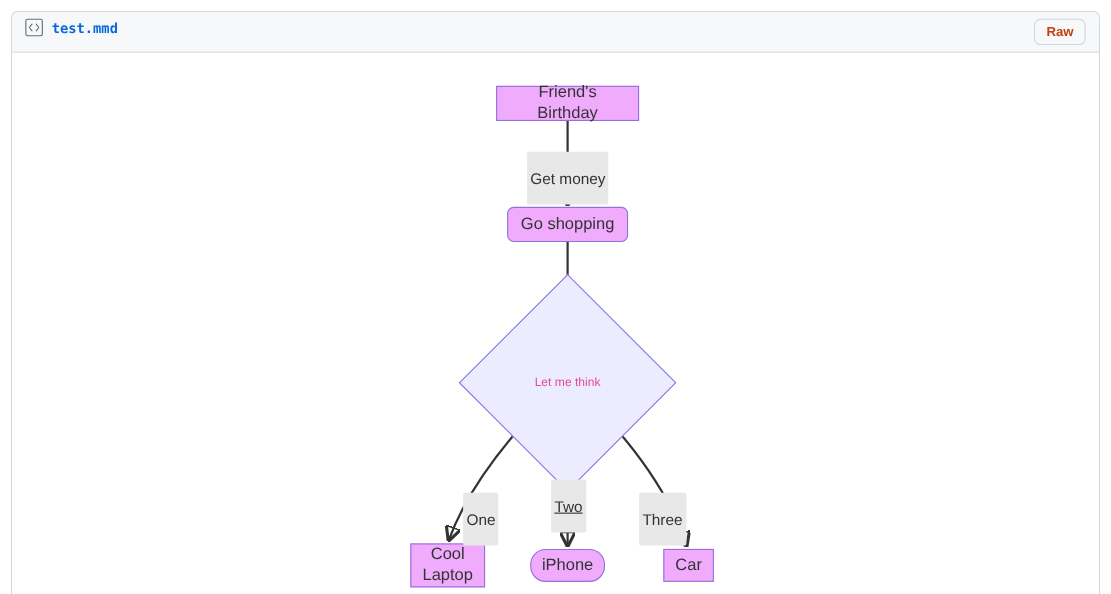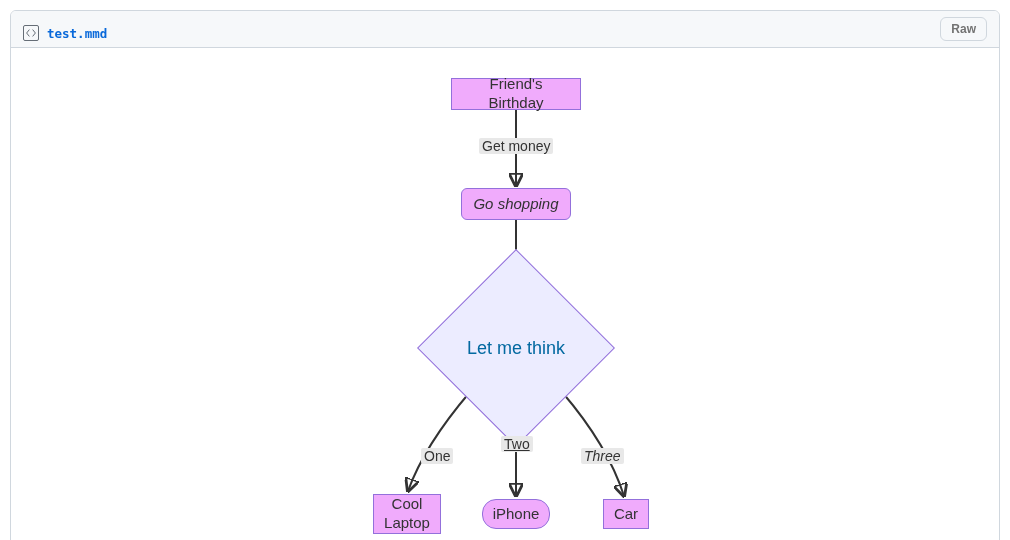--- a/index.html
+++ b/index.html
@@ -1,33 +1,33 @@
 <!DOCTYPE html>
 <html><head>
 <meta charset="utf-8">
 <style>
   html,body{margin:0;padding:0;font-family:-apple-system,BlinkMacSystemFont,"Segoe UI",Helvetica,Arial,sans-serif;background:#fff;color:#1f2328;}
   .wrap{padding:10px;}
   .file-box{border:1px solid #d0d7de;border-radius:6px;overflow:hidden;}
-  .file-header{display:flex;align-items:flex-end;justify-content:space-between;background:#f6f8fa;border-bottom:1px solid #d0d7de;padding:6px 12px;}
+  .file-header{display:flex;align-items:flex-start;justify-content:space-between;background:#f6f8fa;border-bottom:1px solid #d0d7de;padding:6px 12px;}
   .file-left{display:flex;align-items:center;gap:8px;}
   .fname{font-family:ui-monospace,SFMono-Regular,Menlo,Consolas,monospace;font-size:12.5px;font-weight:600;color:#0969da;}
   .code-icon{width:14px;height:14px;border:1px solid #656d76;border-radius:2px;display:flex;align-items:center;justify-content:center;}
   .code-icon svg{width:10px;height:10px;}
-  .raw-btn{background:#f6f8fa;border:1px solid #d0d7de;border-radius:6px;font-size:12px;font-weight:600;color:#737373;padding:4px 10px;cursor:pointer;}
+  .raw-btn{background:#f6f8fa;border:1px solid #d0d7de;border-radius:6px;font-size:12px;font-weight:600;color:#c2410c;padding:4px 10px;cursor:pointer;}
   .body{background:#fff;padding:12px 0 18px 0;}
   .canvas{position:relative;width:988px;height:480px;margin:0 auto;}
   
   .node{position:absolute;background:#f0abfc;border:1px solid #9370DB;color:#333;font-size:15px;display:flex;align-items:center;justify-content:center;padding:6px 10px;box-sizing:border-box;text-align:center;line-height:1.25;}
   .rect{border-radius:0;}
   .round{border-radius:6px;}
   .diamond{position:absolute;width:140px;height:140px;}
   .diamond .shape{position:absolute;inset:0;transform:rotate(45deg);background:#ECECFF;border:1px solid #9370DB;}
-  .diamond .label{position:absolute;inset:0;display:flex;align-items:center;justify-content:center;font-size:18px;color:#0369a1;text-align:center;}
-  .edge-label{position:absolute;background:#e8e8e8;color:#333;font-size:14px;padding:0 3px;border-radius:2px;white-space:nowrap;}
+  .diamond .label{position:absolute;inset:0;display:flex;align-items:center;justify-content:center;font-size:11px;color:#ec4899;text-align:center;}
+  .edge-label{position:absolute;background:#e8e8e8;color:#333;font-size:14px;padding:16px 3px;border-radius:2px;white-space:nowrap;}
   svg.edges{position:absolute;inset:0;width:100%;height:100%;}
   svg.edges path{fill:none;stroke:#333;stroke-width:2;}
 </style>
 </head>
 <body>
 
 <div class="wrap">
   <div class="file-box">
     <div class="file-header">
       <div class="file-left">
@@ -57,32 +57,32 @@
 
           <path d="M 459 332 C 435 360, 410 395, 397 431" marker-end="url(#arrow)"></path>
 
           <path d="M 505 356 L 505 436" marker-end="url(#arrow)"></path>
 
           <path d="M 551 332 C 575 360, 600 395, 613 436" marker-end="url(#arrow)"></path>
         </svg>
 
         <div class="node rect" style="left:440px;top:18px;width:130px;height:32px;">Friend's Birthday</div>
 
-        <div class="node round" style="left:450px;top:128px;width:110px;height:32px;font-style:italic;">Go shopping</div>
+        <div class="node round" style="left:450px;top:128px;width:110px;height:32px;">Go shopping</div>
 
         <div class="diamond" style="left:435px;top:218px;">
           <div class="shape"></div>
           <div class="label">Let me think</div>
         </div>
 
         <div class="node rect" style="left:362px;top:434px;width:68px;height:40px;">Cool Laptop</div>
         <div class="node rect" style="left:471px;top:439px;width:68px;height:30px;border-radius:14px;">iPhone</div>
         <div class="node rect" style="left:592px;top:439px;width:46px;height:30px;">Car</div>
 
         <div class="edge-label" style="left:468px;top:78px;">Get money</div>
         <div class="edge-label" style="left:410px;top:388px;">One</div>
         <div class="edge-label" style="left:490px;top:376px;text-decoration:underline;">Two</div>
-        <div class="edge-label" style="left:570px;top:388px;font-style:italic;">Three</div>
+        <div class="edge-label" style="left:570px;top:388px;">Three</div>
 
       </div>
     </div>
   </div>
 </div>
 
 </body></html>

